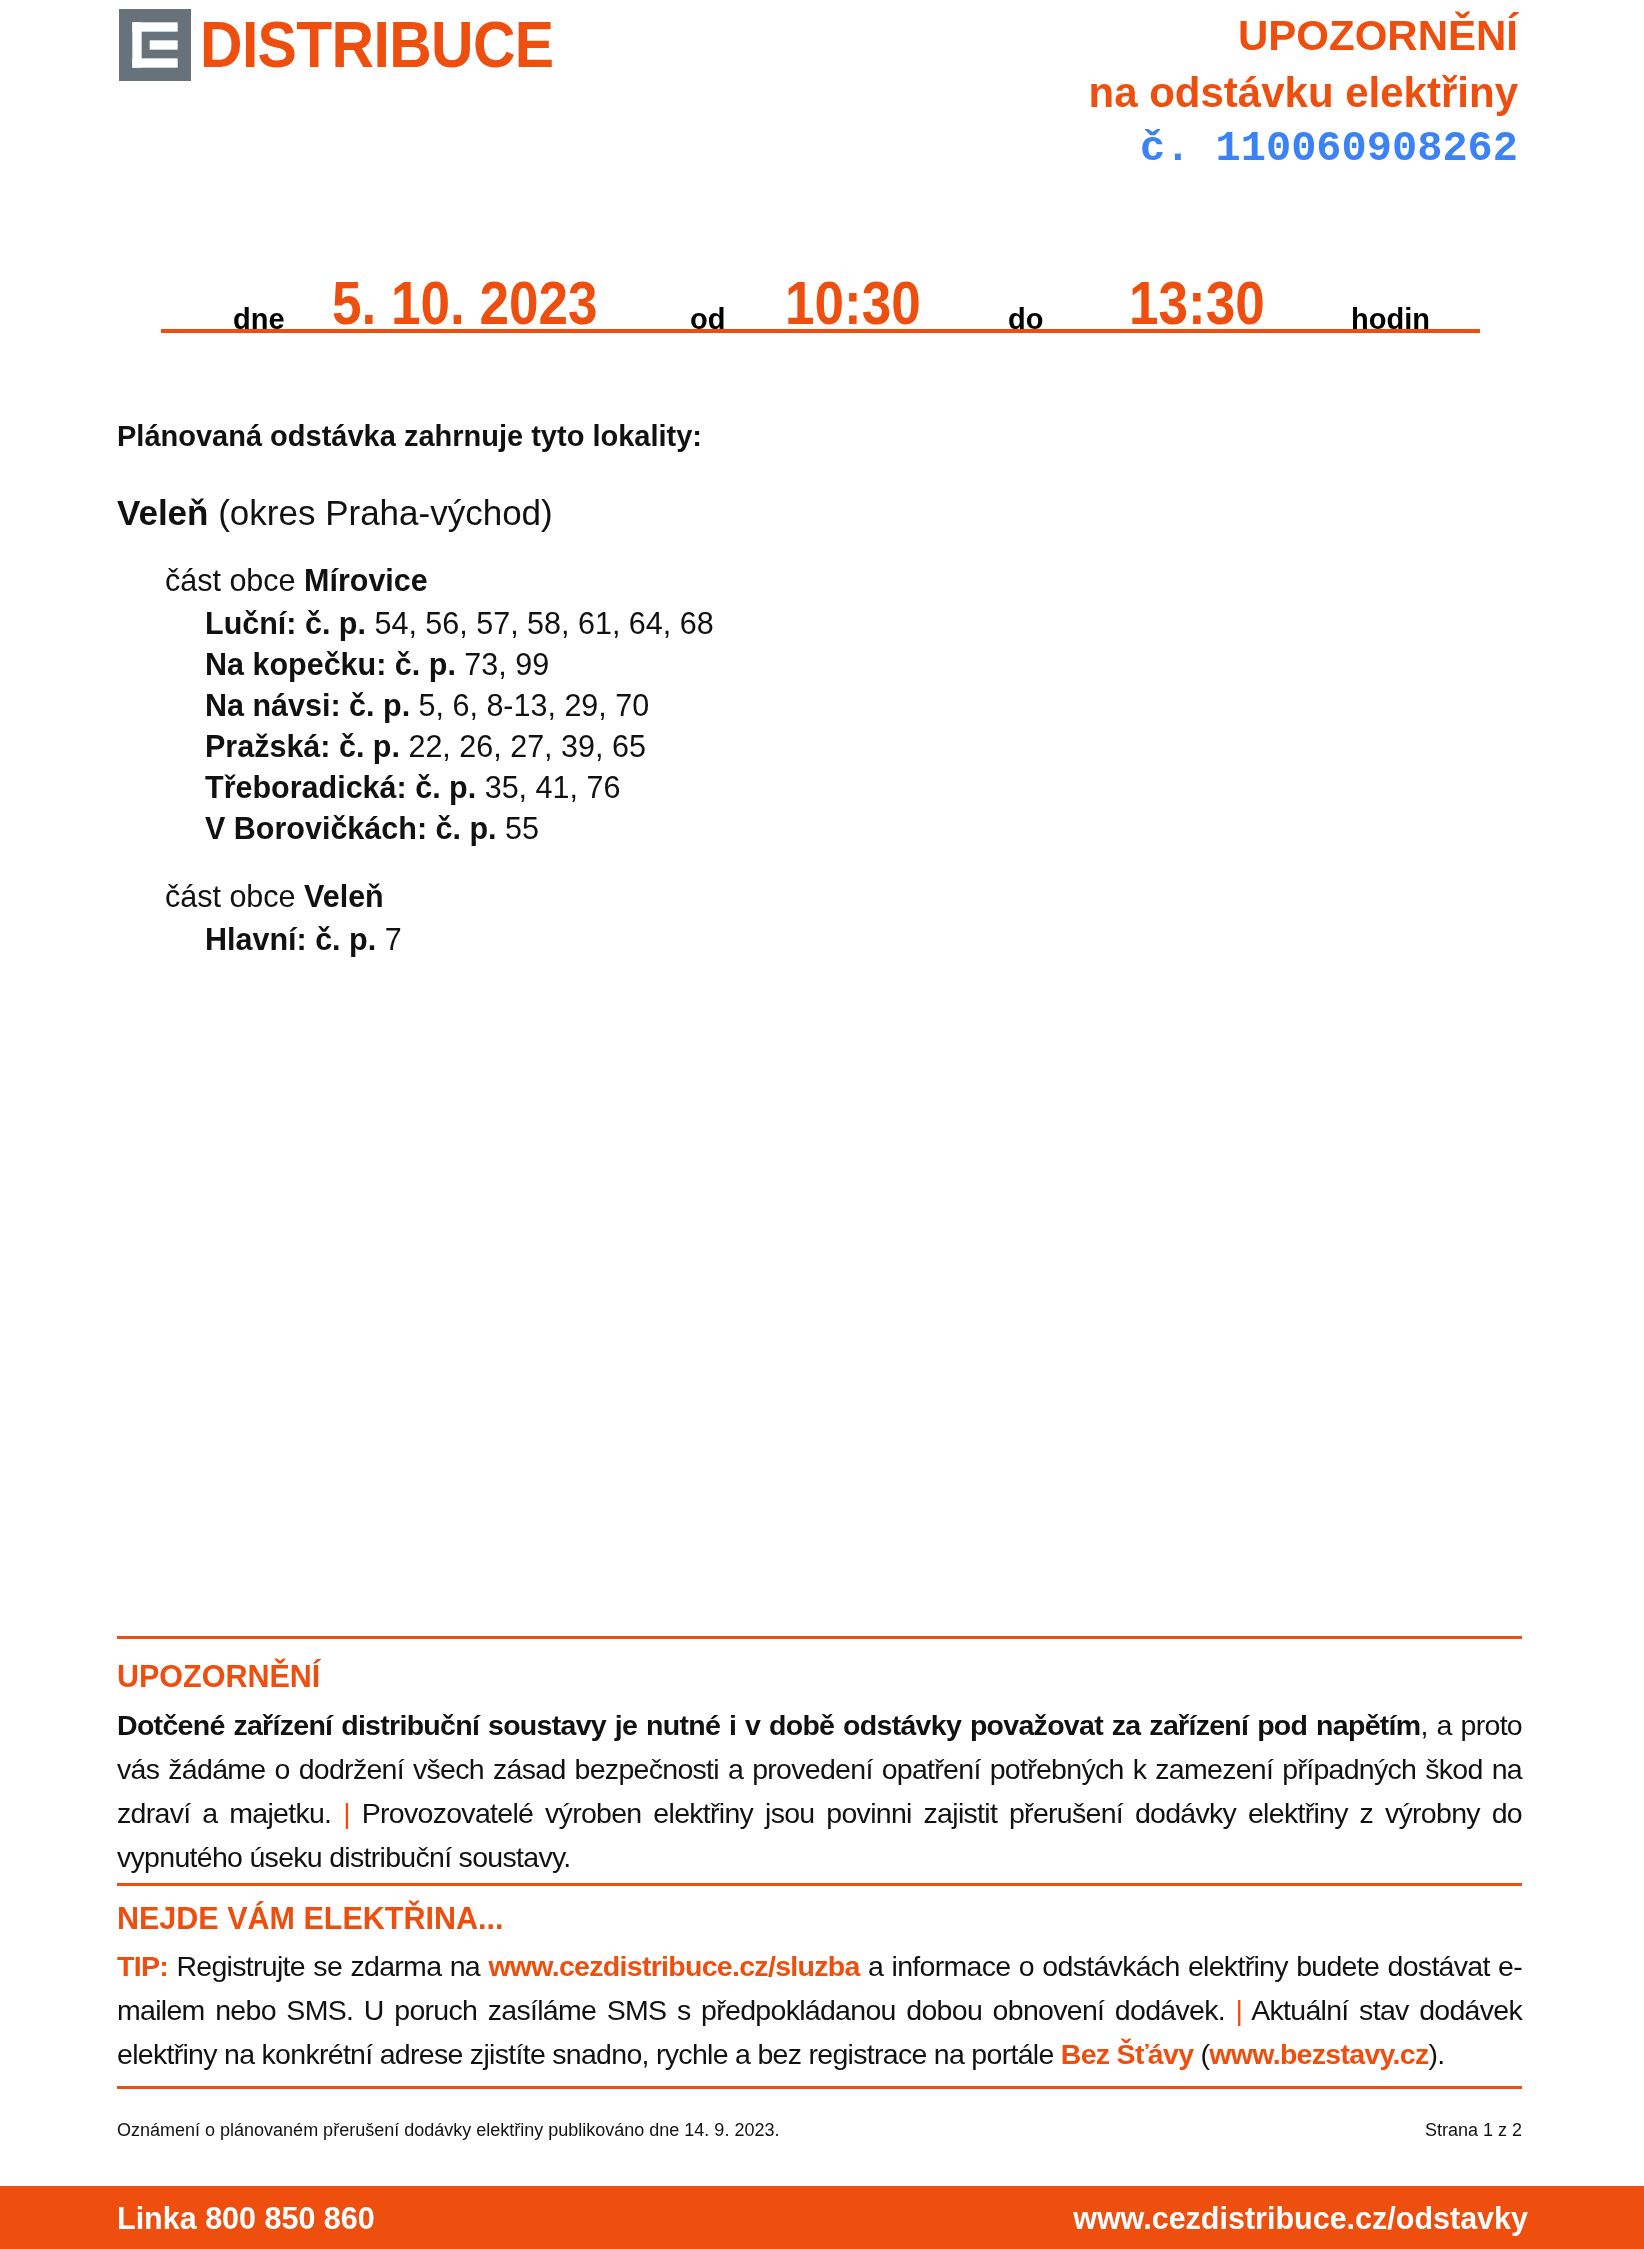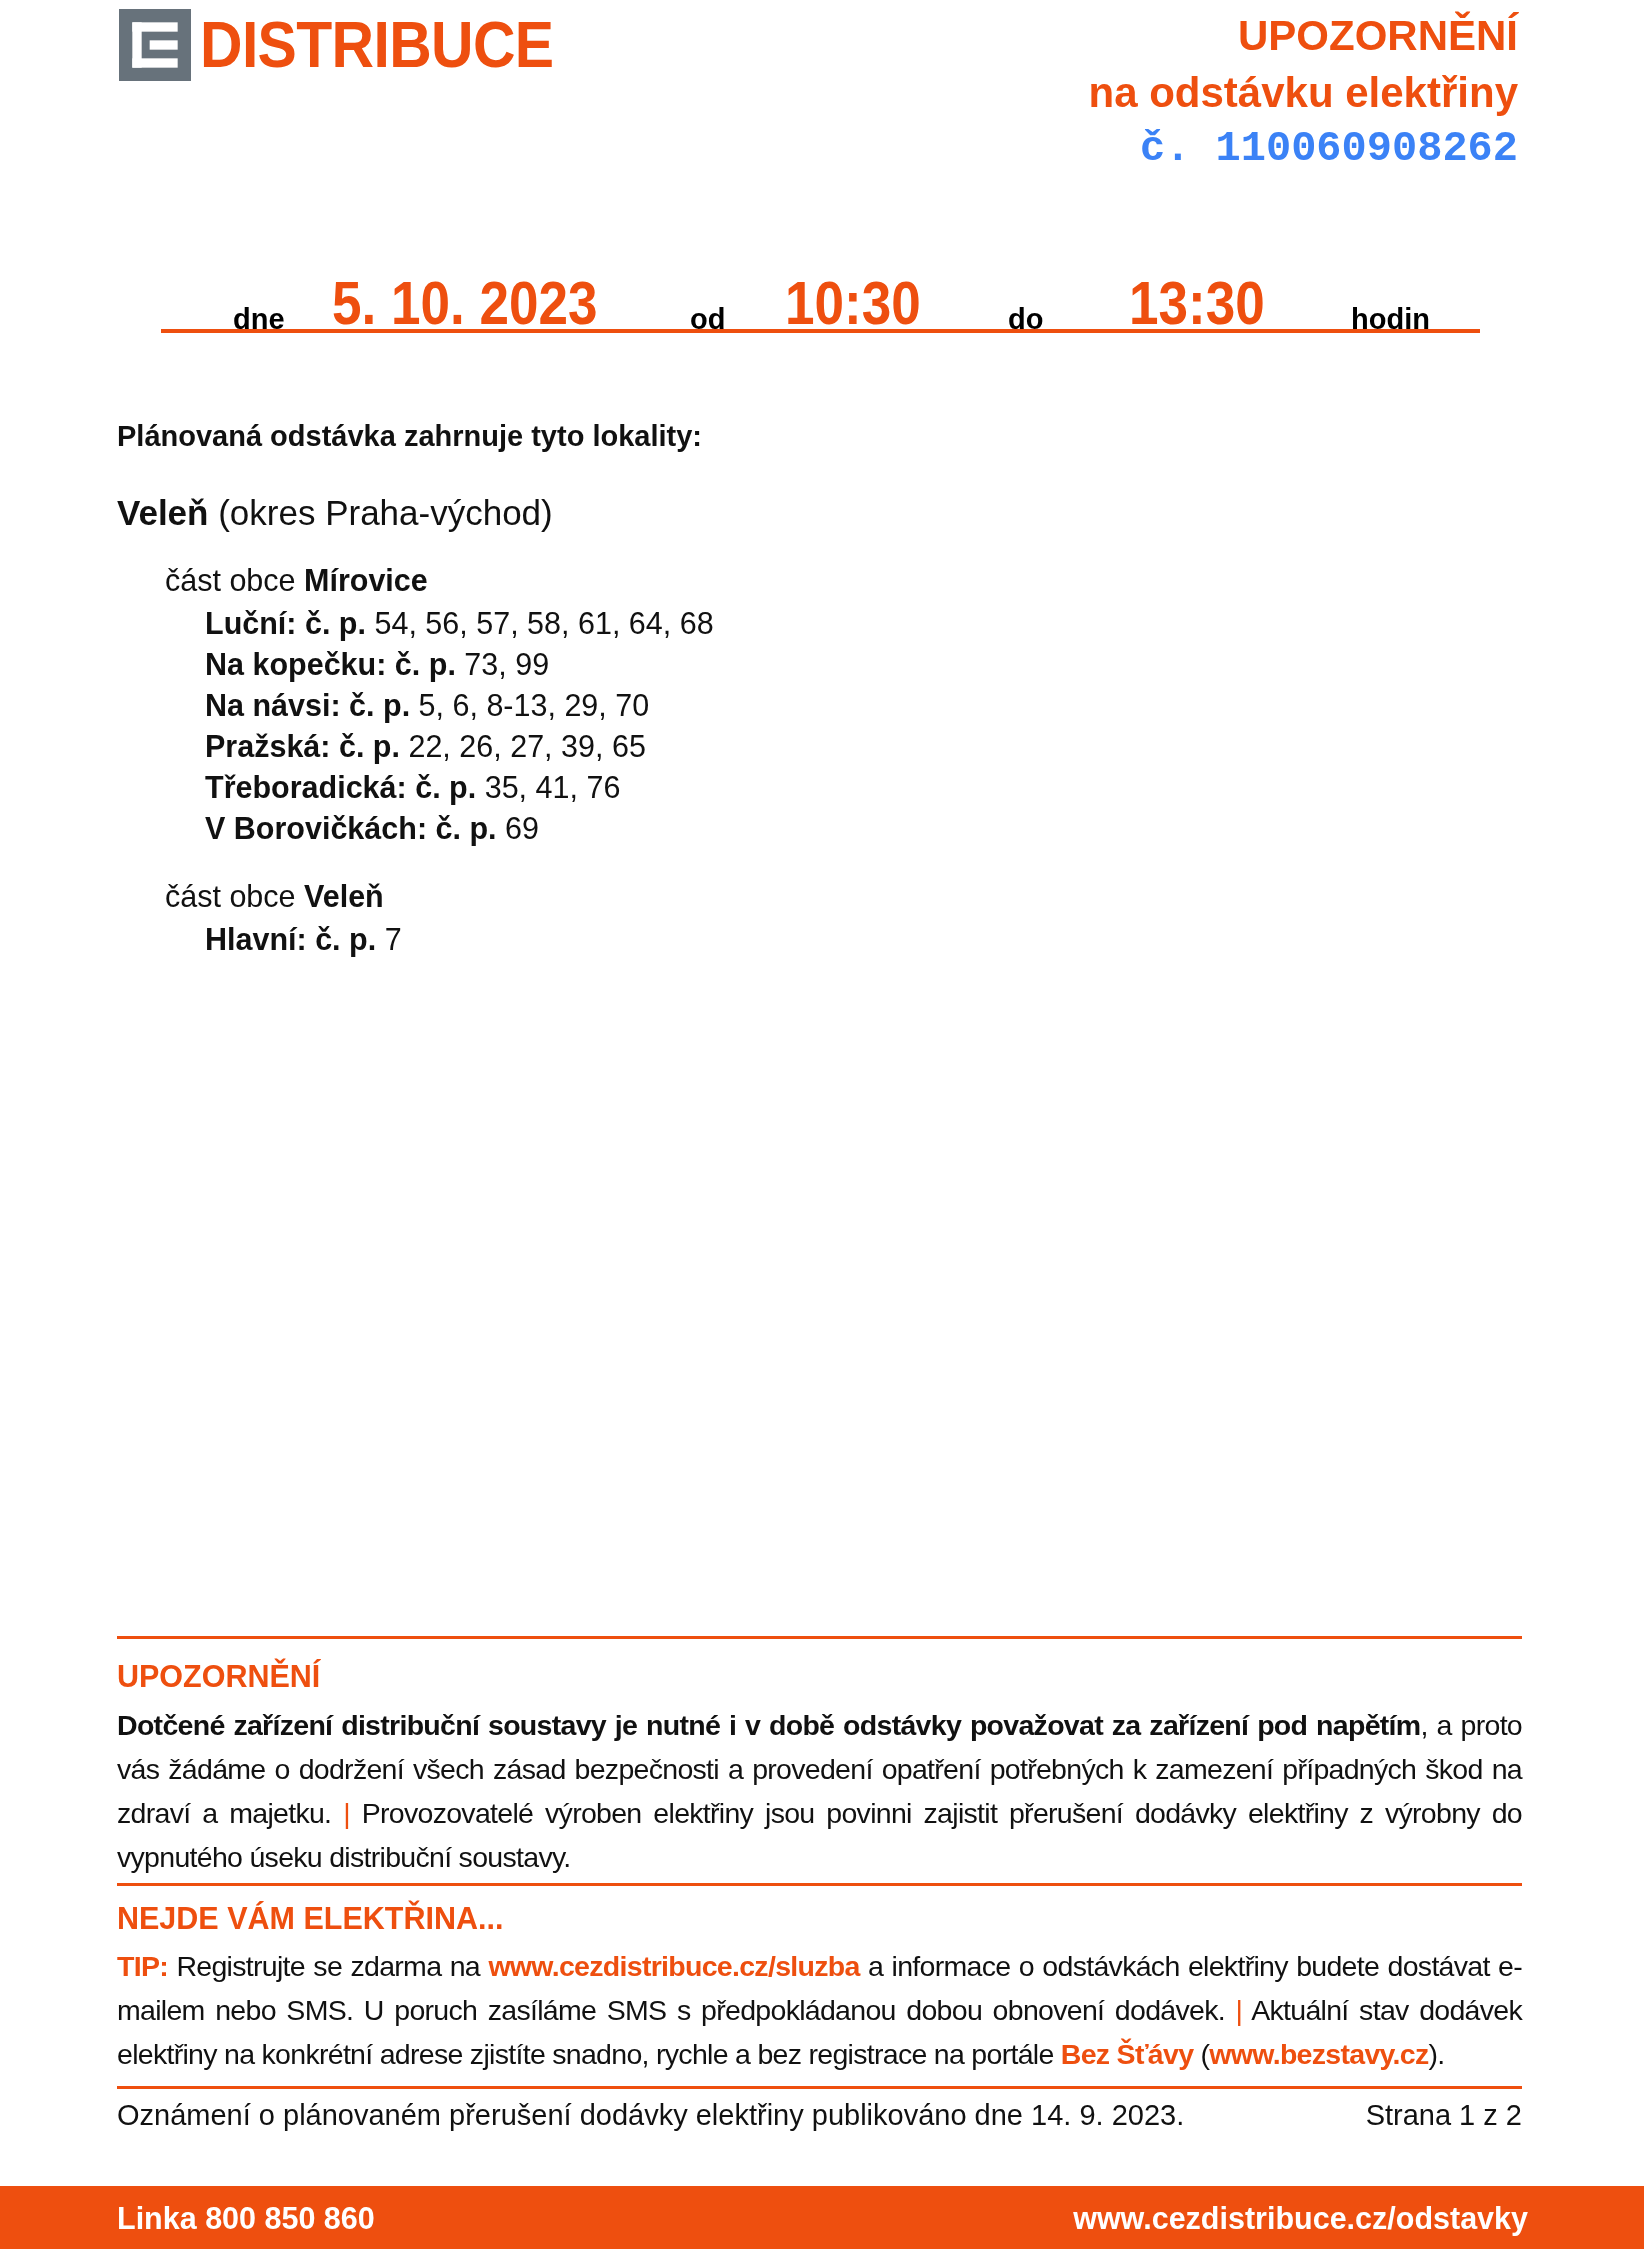--- a/index.html
+++ b/index.html
@@ -48,22 +48,22 @@
   .para{margin-top:10.6px;font-size:28.5px;line-height:44px;letter-spacing:-0.7px;text-align:justify;}
   .para.tip{margin-top:9.3px;}
   .notices .rule2{margin-top:4px;}
   .notices .rule3{margin-top:10.6px;}
   .seg{}
   .seg.bold{font-weight:700;}
   .seg.orange{color:var(--orange);}
   .seg.orange-bold{color:var(--orange);font-weight:700;}
   .seg.link{color:var(--orange);font-weight:700;}
 
-  .footnote-row{margin-top:13px;display:flex;justify-content:space-between;align-items:baseline;
-    font-size:29px;line-height:26.5px;letter-spacing:0;}
+  .footnote-row{margin-top:28px;display:flex;justify-content:space-between;align-items:baseline;
+    font-size:18px;line-height:26.5px;letter-spacing:0;}
 
   
   .footer-bar{position:absolute;left:0;bottom:0;width:1645px;height:64px;background:var(--orange);
     display:flex;align-items:center;justify-content:space-between;box-sizing:border-box;
     padding:0 117px;color:#ffffff;font-size:30.5px;font-weight:700;}
 </style>
 </head>
 <body>
 
 <div class="page">
@@ -124,21 +124,21 @@
 
               <div class="street-line">
                 <span class="sname">Pražská: č. p.</span><span class="snums"> 22, 26, 27, 39, 65</span>
               </div>
 
               <div class="street-line">
                 <span class="sname">Třeboradická: č. p.</span><span class="snums"> 35, 41, 76</span>
               </div>
 
               <div class="street-line">
-                <span class="sname">V Borovičkách: č. p.</span><span class="snums"> 69</span>
+                <span class="sname">V Borovičkách: č. p.</span><span class="snums"> 55</span>
               </div>
             </div>
         </div>
 
         <div class="part">
           <div class="part-heading">
             <span>část obce </span><b>Veleň</b>
           </div>
           <div class="street-list">
 

